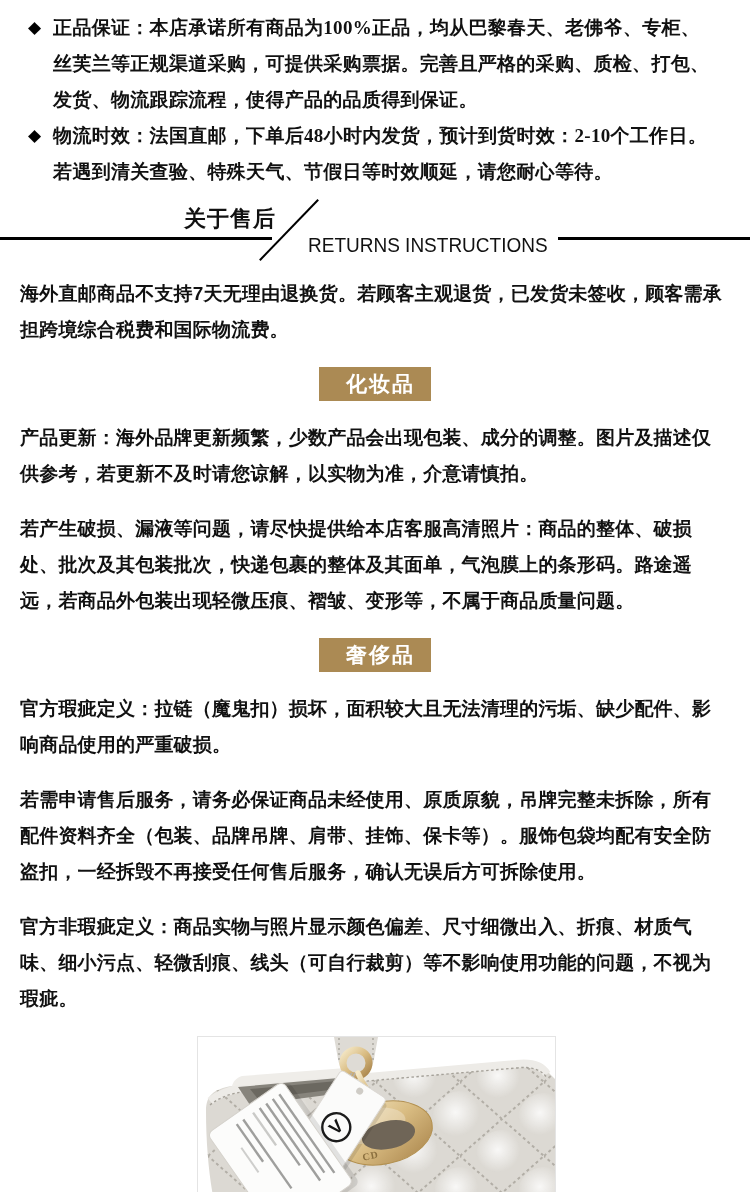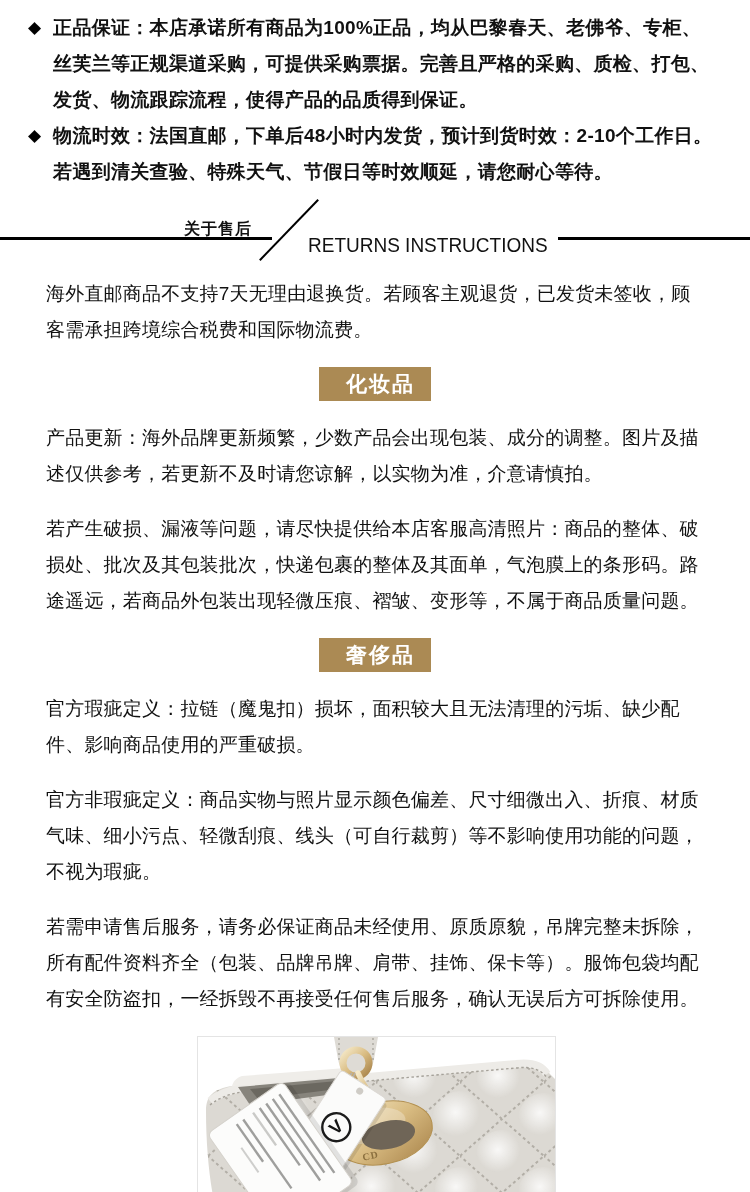--- a/index.html
+++ b/index.html
@@ -5,31 +5,31 @@
   html,body{margin:0;padding:0;background:#fff;}
   .page{
     position:relative;width:750px;height:1192px;margin:0 auto;background:#fff;
     font-family:"Liberation Sans","DejaVu Sans",sans-serif;color:var(--text,#111);
     overflow:hidden;
   }
   
   .notices{list-style:none;margin:0;padding:10px 36px 0 28px;}
   .notice{display:flex;align-items:flex-start;font-size:19px;font-weight:700;line-height:36px;}
   .notice .diamond{flex:0 0 auto;font-size:17px;line-height:36px;margin-right:12px;color:#000;}
-  .notice .txt{letter-spacing:.3px;}
+  .notice .txt{letter-spacing:.3px;font-family:Liberation Serif, serif;}
   
   .section-header{position:relative;height:72px;margin-top:2px;}
   .rule{position:absolute;height:3px;background:var(--rule,#000);}
   .rule-left{left:0;top:45px;width:272px;}
   .rule-right{left:558px;top:45px;width:192px;}
-  .title-cn{position:absolute;left:184px;top:27px;font-size:16px;font-weight:700;letter-spacing:1px;}
+  .title-cn{position:absolute;left:184px;top:12px;font-size:22px;font-weight:700;letter-spacing:1px;}
   .slash{position:absolute;left:288px;top:-4px;width:2px;height:84px;background:var(--rule,#000);transform:rotate(44deg);}
   .title-en{position:absolute;left:308px;top:42px;font-size:20px;font-weight:400;letter-spacing:0;transform:scaleX(.95);transform-origin:left;white-space:nowrap;}
   
-  .para{padding:0 46px;font-size:19px;font-weight:400;line-height:36px;letter-spacing:.2px;}
+  .para{padding:0 20px;font-size:19px;font-weight:700;line-height:36px;letter-spacing:.2px;}
   .para.intro{margin-top:12px;}
   .para.first-after-badge{}
   .para.tight{margin-top:12px;}
   .para.spaced{margin-top:2px;}
   
   .badge-row{text-align:center;}
   .badge-row.cosmetics{margin-top:6px;}
   .badge-row.luxury{}
   .badge{display:inline-block;min-width:112px;box-sizing:border-box;padding:5px 16px 6px;
     background:var(--badge-gold,#ab8a54);color:#fff;font-size:21px;font-weight:700;
@@ -67,22 +67,22 @@
   <div class="badge-row cosmetics">
     <span class="badge">化妆品</span>
   </div>
   <p class="para first-after-badge">产品更新：海外品牌更新频繁，少数产品会出现包装、成分的调整。图片及描述仅供参考，若更新不及时请您谅解，以实物为准，介意请慎拍。</p>
   <p class="para tight">若产生破损、漏液等问题，请尽快提供给本店客服高清照片：商品的整体、破损处、批次及其包装批次，快递包裹的整体及其面单，气泡膜上的条形码。路途遥远，若商品外包装出现轻微压痕、褶皱、变形等，不属于商品质量问题。</p>
 
   <div class="badge-row luxury">
     <span class="badge">奢侈品</span>
   </div>
   <p class="para first-after-badge">官方瑕疵定义：拉链（魔鬼扣）损坏，面积较大且无法清理的污垢、缺少配件、影响商品使用的严重破损。</p>
+  <p class="para spaced">若需申请售后服务，请务必保证商品未经使用、原质原貌，吊牌完整未拆除，所有配件资料齐全（包装、品牌吊牌、肩带、挂饰、保卡等）。服饰包袋均配有安全防盗扣，一经拆毁不再接受任何售后服务，确认无误后方可拆除使用。</p>
   <p class="para spaced">官方非瑕疵定义：商品实物与照片显示颜色偏差、尺寸细微出入、折痕、材质气味、细小污点、轻微刮痕、线头（可自行裁剪）等不影响使用功能的问题，不视为瑕疵。</p>
-  <p class="para spaced">若需申请售后服务，请务必保证商品未经使用、原质原貌，吊牌完整未拆除，所有配件资料齐全（包装、品牌吊牌、肩带、挂饰、保卡等）。服饰包袋均配有安全防盗扣，一经拆毁不再接受任何售后服务，确认无误后方可拆除使用。</p>
 
   <figure class="figure" style="margin-top:9px;">
     <svg class="photo" viewBox="0 0 357 212" xmlns="http://www.w3.org/2000/svg" role="img">
       <defs>
         <linearGradient id="gold" x1="0" y1="0" x2="1" y2="1">
           <stop offset="0" stop-color="#f5e9c9"></stop>
           <stop offset="0.5" stop-color="#d9bc82"></stop>
           <stop offset="1" stop-color="#a8834a"></stop>
         </linearGradient>
         <radialGradient id="puff" cx="0.42" cy="0.38" r="0.62">

